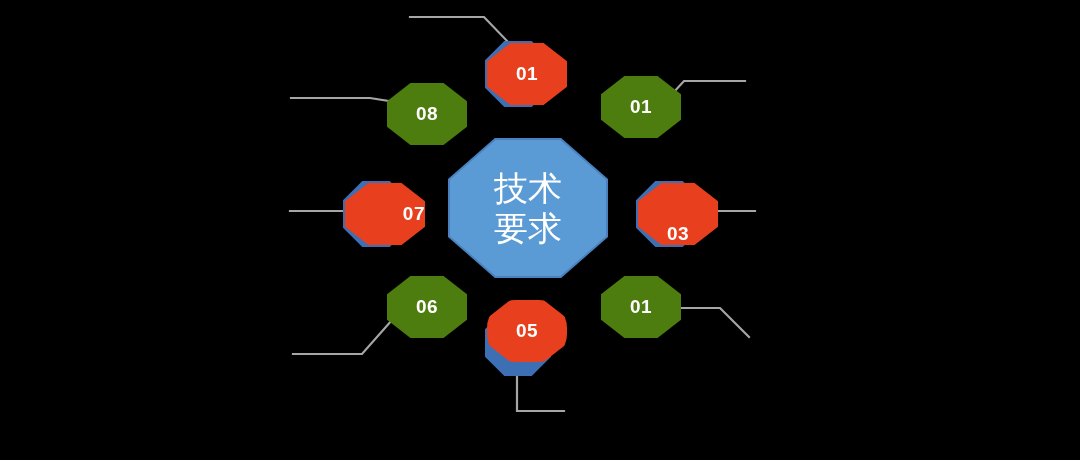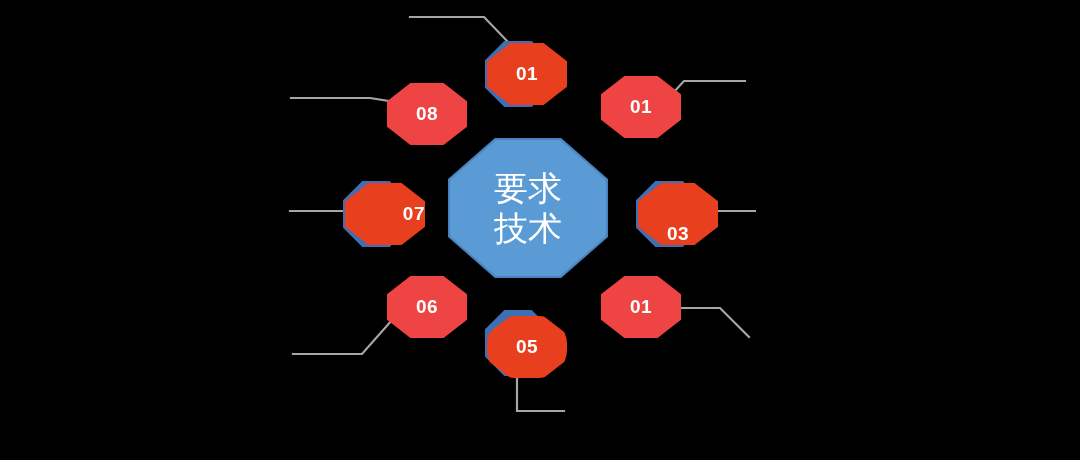--- a/index.html
+++ b/index.html
@@ -30,21 +30,21 @@
     font-weight:bold;
     -webkit-clip-path: polygon(29.3% 0%, 70.7% 0%, 100% 29.3%, 100% 70.7%, 70.7% 100%, 29.3% 100%, 0% 70.7%, 0% 29.3%);
     clip-path: polygon(29.3% 0%, 70.7% 0%, 100% 29.3%, 100% 70.7%, 70.7% 100%, 29.3% 100%, 0% 70.7%, 0% 29.3%);
   }
   .node-small {
     width:80px; height:62px;
     font-size:19px;
     letter-spacing:0.5px;
   }
   .node-orange { background:#E8401E; }
-  .node-gray   { background:#ef4444; }
+  .node-gray   { background:#4d7c0f; }
   
   .rim {
     position:absolute;
     background:#3D6FB5;
     -webkit-clip-path: polygon(29.3% 0%, 70.7% 0%, 100% 29.3%, 100% 70.7%, 70.7% 100%, 29.3% 100%, 0% 70.7%, 0% 29.3%);
     clip-path: polygon(29.3% 0%, 70.7% 0%, 100% 29.3%, 100% 70.7%, 70.7% 100%, 29.3% 100%, 0% 70.7%, 0% 29.3%);
   }
   .rim-small { width:66px; height:66px; }
   .node-center {
     width:156px; height:136px;
@@ -81,22 +81,22 @@
       <path d="M 665 308 L 720 308 L 749 337"></path>
 
       <path d="M 698 211 L 755 211"></path>
 
       <path d="M 661 106 L 684 81 L 745 81"></path>
     </g>
   </svg>
 
   <div class="rim rim-center" style="left:448px; top:138px;"></div>
   <div class="node node-center" style="left:450px; top:140px;">
+    <span class="center-line">技术</span>
     <span class="center-line">要求</span>
-    <span class="center-line">技术</span>
   </div>
 
   <div class="rim rim-small" style="left:485px; top:41px;"></div>
   <div class="node node-small node-orange" style="left:487px; top:43px;">
     <span>01</span>
   </div>
 
   <div class="node node-small node-gray" style="left:601px; top:76px;">
     <span>01</span>
   </div>
@@ -104,21 +104,21 @@
   <div class="rim rim-small" style="left:636px; top:181px;"></div>
   <div class="node node-small node-orange" style="left:638px; top:183px;align-items:flex-end;">
     <span>03</span>
   </div>
 
   <div class="node node-small node-gray" style="left:601px; top:276px;">
     <span>01</span>
   </div>
 
   <div class="rim rim-small" style="left:485px; top:310px;"></div>
-  <div class="node node-small node-orange" style="left:487px; top:316px;border-radius:28px;">
+  <div class="node node-small node-orange" style="left:487px; top:300px;border-radius:28px;">
     <span>05</span>
   </div>
 
   <div class="node node-small node-gray" style="left:387px; top:276px;justify-content:center;">
     <span>06</span>
   </div>
 
   <div class="rim rim-small" style="left:343px; top:181px;"></div>
   <div class="node node-small node-orange" style="left:345px; top:183px;justify-content:flex-end;">
     <span>07</span>

